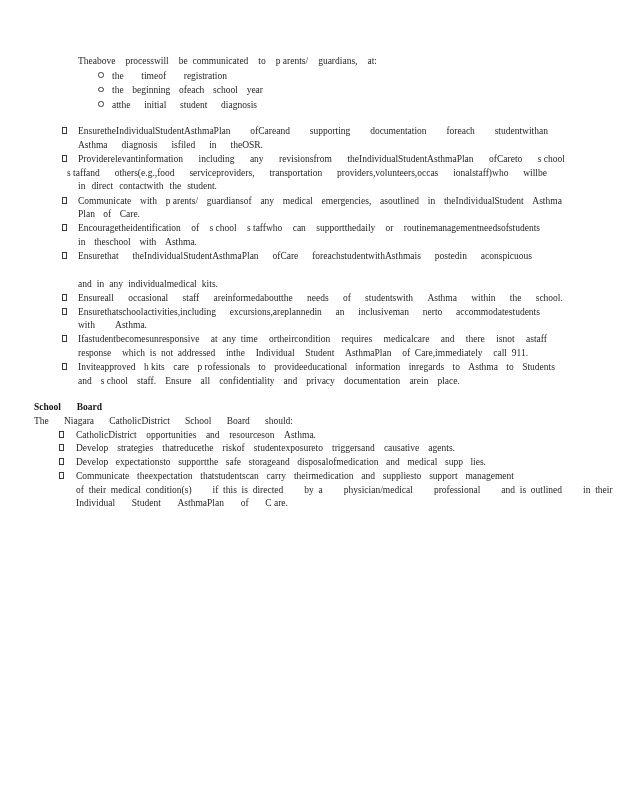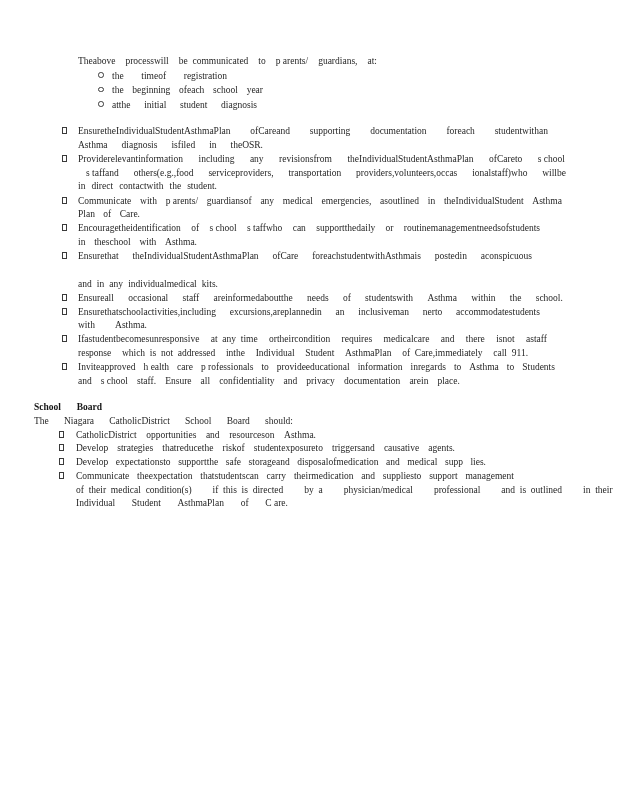--- a/index.html
+++ b/index.html
@@ -84,21 +84,21 @@
         <span class="w">Providerelevantinformation</span>
         <span class="w">including</span>
         <span class="w">any</span>
         <span class="w">revisionsfrom</span>
         <span class="w">theIndividualStudentAsthmaPlan</span>
         <span class="w">ofCareto</span>
         <span class="w">s chool</span>
       </span>
     </div>
     <div class="line" style="top: 166px;">
-      <span class="words" style="left: 86px; width: 480px; text-align: right;">
+      <span class="words" style="left: 67px; width: 480px; text-align: right;">
         <span class="w">s taffand</span>
         <span class="w">others(e.g.,food</span>
         <span class="w">serviceproviders,</span>
         <span class="w">transportation</span>
         <span class="w">providers,volunteers,occas</span>
         <span class="w">ionalstaff)who</span>
         <span class="w">willbe</span>
       </span>
     </div>
     <div class="line" style="top: 179px;">
@@ -230,21 +230,21 @@
         <span class="w">Student</span>
         <span class="w">AsthmaPlan</span>
         <span class="w">of  Care,immediately</span>
         <span class="w">call  911.</span>
       </span>
     </div>
     <div class="line" style="top: 360px;">
       <span class="marker square" style="left: 62px;"></span>
       <span class="words" style="left: 78px; width: 477px;">
         <span class="w">Inviteapproved</span>
-        <span class="w">h ealth</span>
+        <span class="w">h kits</span>
         <span class="w">care</span>
         <span class="w">p rofessionals</span>
         <span class="w">to</span>
         <span class="w">provideeducational</span>
         <span class="w">information</span>
         <span class="w">inregards</span>
         <span class="w">to</span>
         <span class="w">Asthma</span>
         <span class="w">to</span>
         <span class="w">Students</span>

